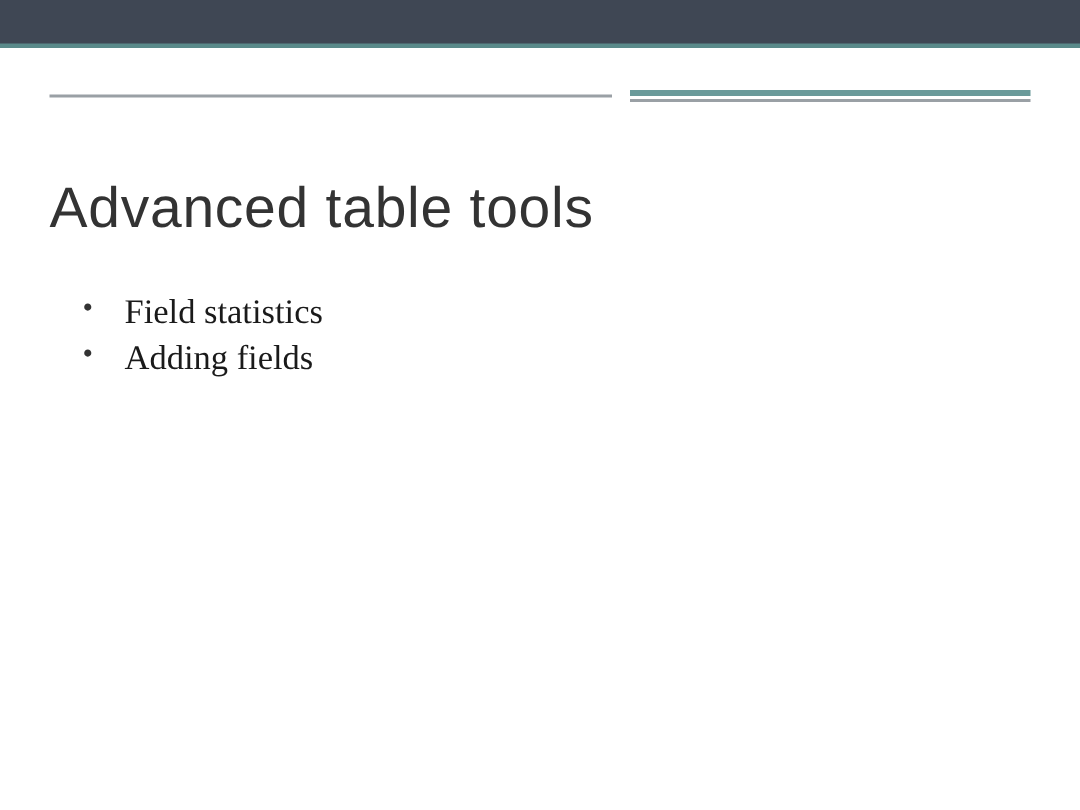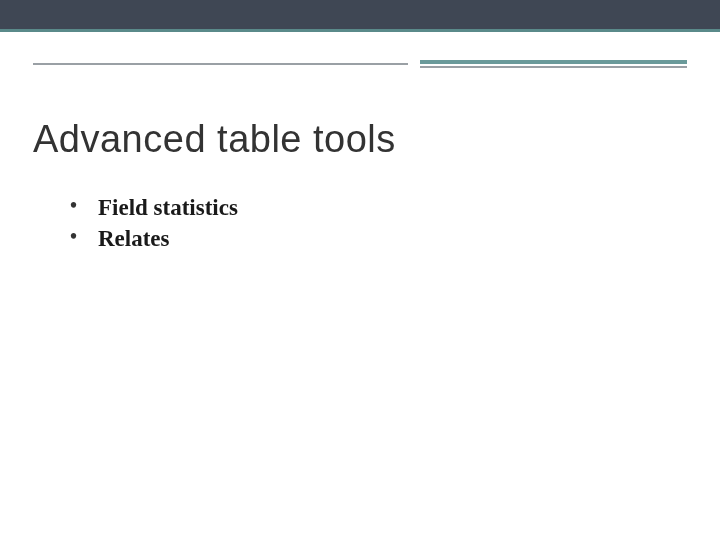--- a/index.html
+++ b/index.html
@@ -58,23 +58,22 @@
       left: 33px;
       font-size: 38px;
       font-weight: normal;
       color: #333333;
       font-family: Verdana, Geneva, sans-serif;
       letter-spacing: 0.5px;
     }
     .bullet-list {
       position: absolute;
       top: 192px;
-      left: 70px;
+      left: 55px;
       list-style: none;
-      font-weight: bold;
     }
     .bullet-list li {
       font-size: 23px;
       color: #1a1a1a;
       line-height: 1.35;
       position: relative;
       padding-left: 28px;
       font-family: Georgia, 'Times New Roman', serif;
     }
     .bullet-list li::before {
@@ -94,14 +93,14 @@
 <div class="underline-row">
   <div class="underline-left"></div>
   <div class="underline-right-top"></div>
   <div class="underline-right-bottom"></div>
 </div>
 
 <h1 class="slide-title">Advanced table tools</h1>
 
 <ul class="bullet-list">
   <li>Field statistics</li>
-  <li>Relates</li>
+  <li>Adding fields</li>
 </ul>
 
 </body></html>

